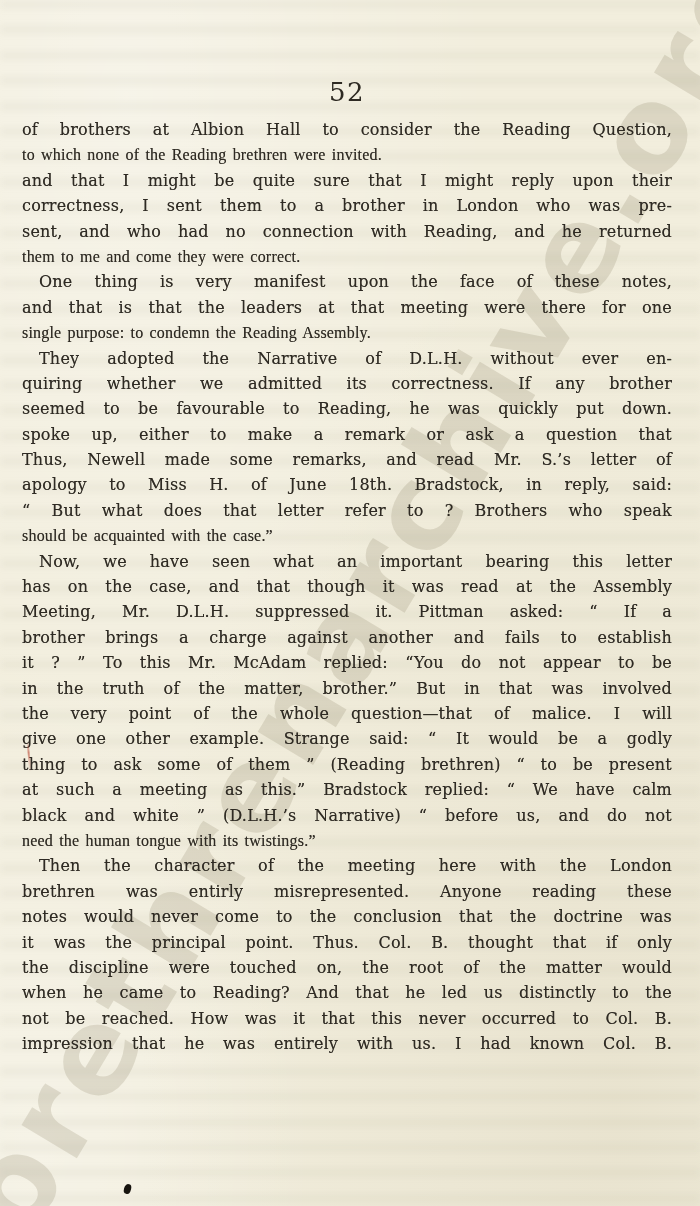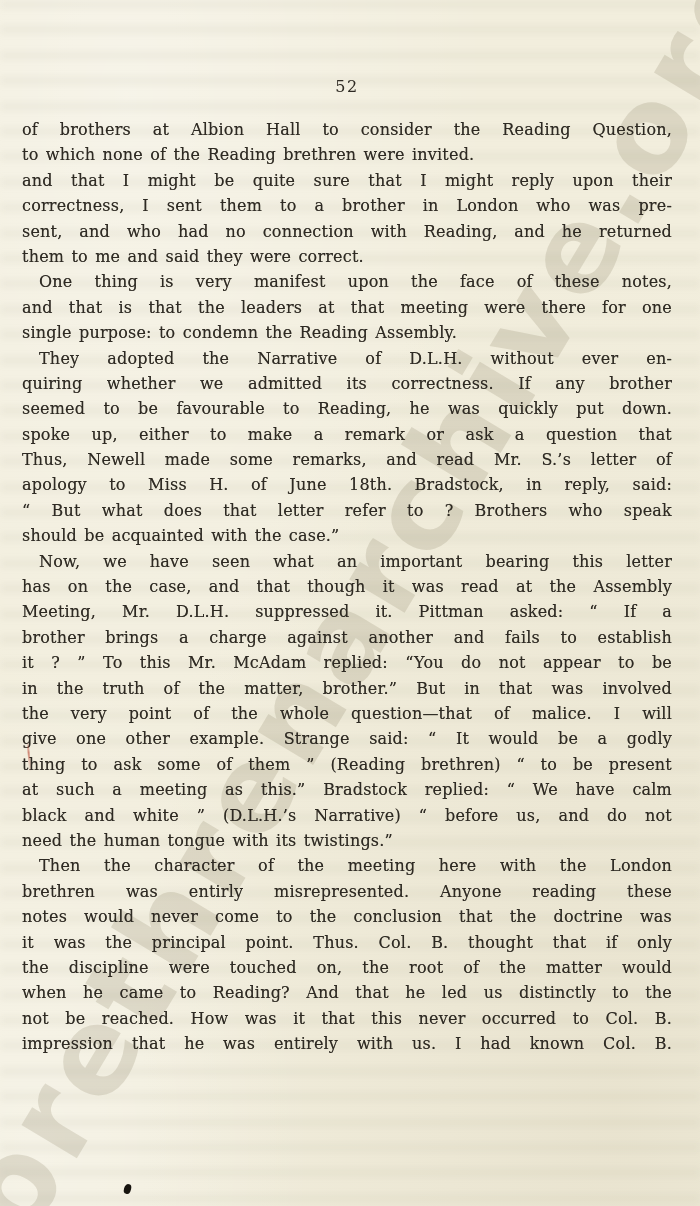--- a/index.html
+++ b/index.html
@@ -46,21 +46,21 @@
     color: rgba(140, 133, 106, 0.22);
     white-space: nowrap;
     pointer-events: none;
   }
   .page-number {
     position: absolute;
     top: 77px;
     left: 22px;
     width: 650px;
     text-align: center;
-    font-size: 16px;
+    font-size: 26px;
     letter-spacing: 1.5px;
     color: #2e2a23;
   }
   .text-block {
     position: absolute;
     left: 22px;
     top: 117px;
     width: 650px;
   }
   .line {
@@ -71,20 +71,21 @@
     text-align: justify;
     text-align-last: justify;
     word-spacing: 2px;
     letter-spacing: 0.2px;
     white-space: nowrap;
     text-shadow: 0 0 0.4px rgba(46,42,35,0.55);
   }
   .line.lastline {
     text-align-last: left;
     white-space: normal;
+    font-family: Liberation Serif, serif;
   }
   .line.indent {
     text-indent: 17px;
   }
   .ink-dot {
     position: absolute;
     left: 124px;
     top: 1184px;
     width: 7px;
     height: 10px;
@@ -113,21 +114,21 @@
 <div class="page">
   <div class="ghost-showthrough"></div>
   <div class="watermark">brethrenarchive.org</div>
   <div class="page-number">52</div>
   <div class="text-block">
       <div class="line">of brothers at Albion Hall to consider the Reading Question,</div>
       <div class="line lastline">to which none of the Reading brethren were invited.</div>
       <div class="line">and that I might be quite sure that I might reply upon their</div>
       <div class="line">correctness, I sent them to a brother in London who was pre-</div>
       <div class="line">sent, and who had no connection with Reading, and he returned</div>
-      <div class="line lastline">them to me and said they were correct.</div>
+      <div class="line lastline">them to me and come they were correct.</div>
       <div class="line indent">One thing is very manifest upon the face of these notes,</div>
       <div class="line">and that is that the leaders at that meeting were there for one</div>
       <div class="line lastline">single purpose: to condemn the Reading Assembly.</div>
       <div class="line indent">They adopted the Narrative of D.L.H. without ever en-</div>
       <div class="line">quiring whether we admitted its correctness.  If any brother</div>
       <div class="line">seemed to be favourable to Reading, he was quickly put down.</div>
       <div class="line">spoke up, either to make a remark or ask a question that</div>
       <div class="line">Thus, Newell made some remarks, and read Mr. S.’s letter of</div>
       <div class="line">apology to Miss H. of June 18th.  Bradstock, in reply, said:</div>
       <div class="line">“ But what does that letter refer to ?  Brothers who speak</div>

